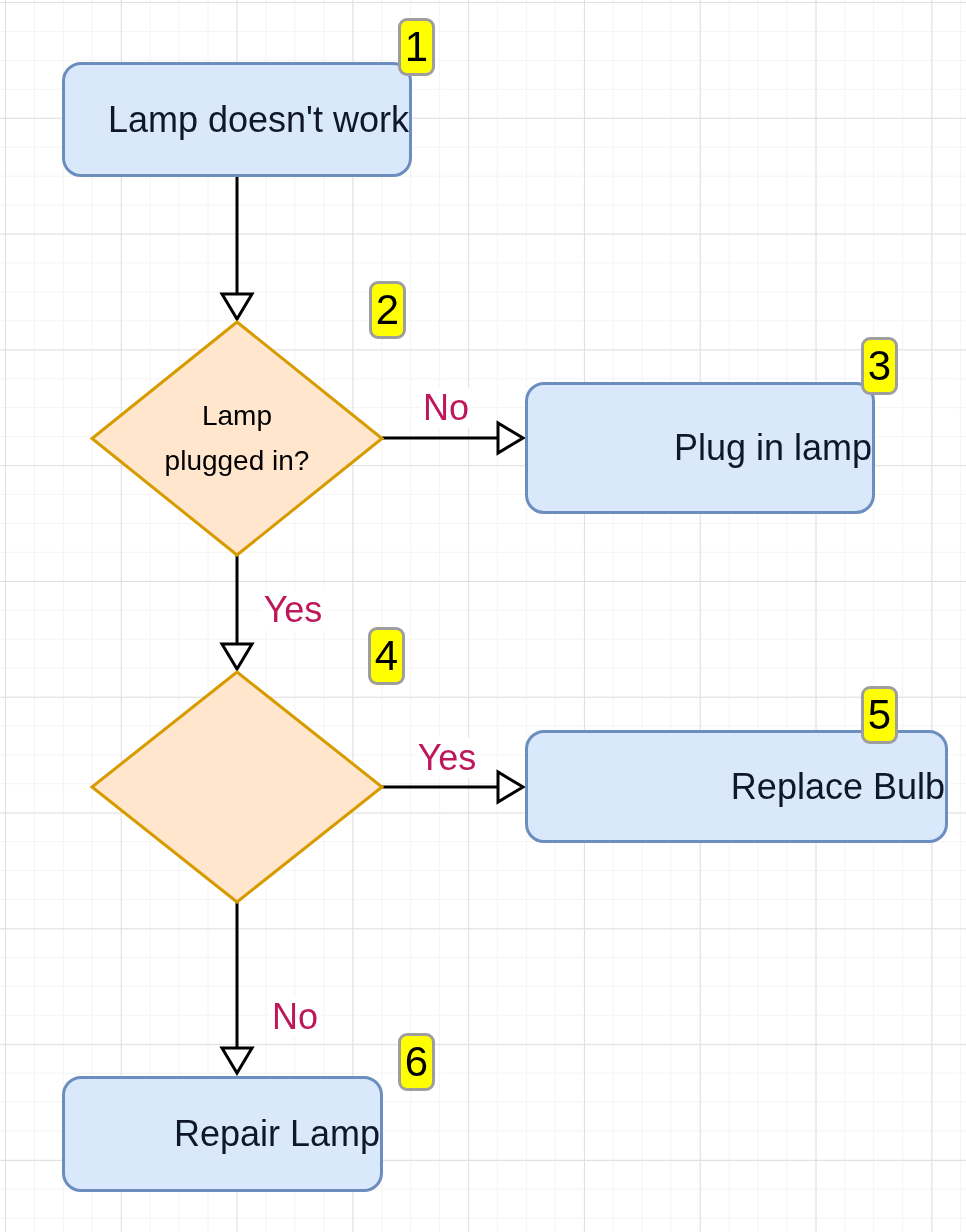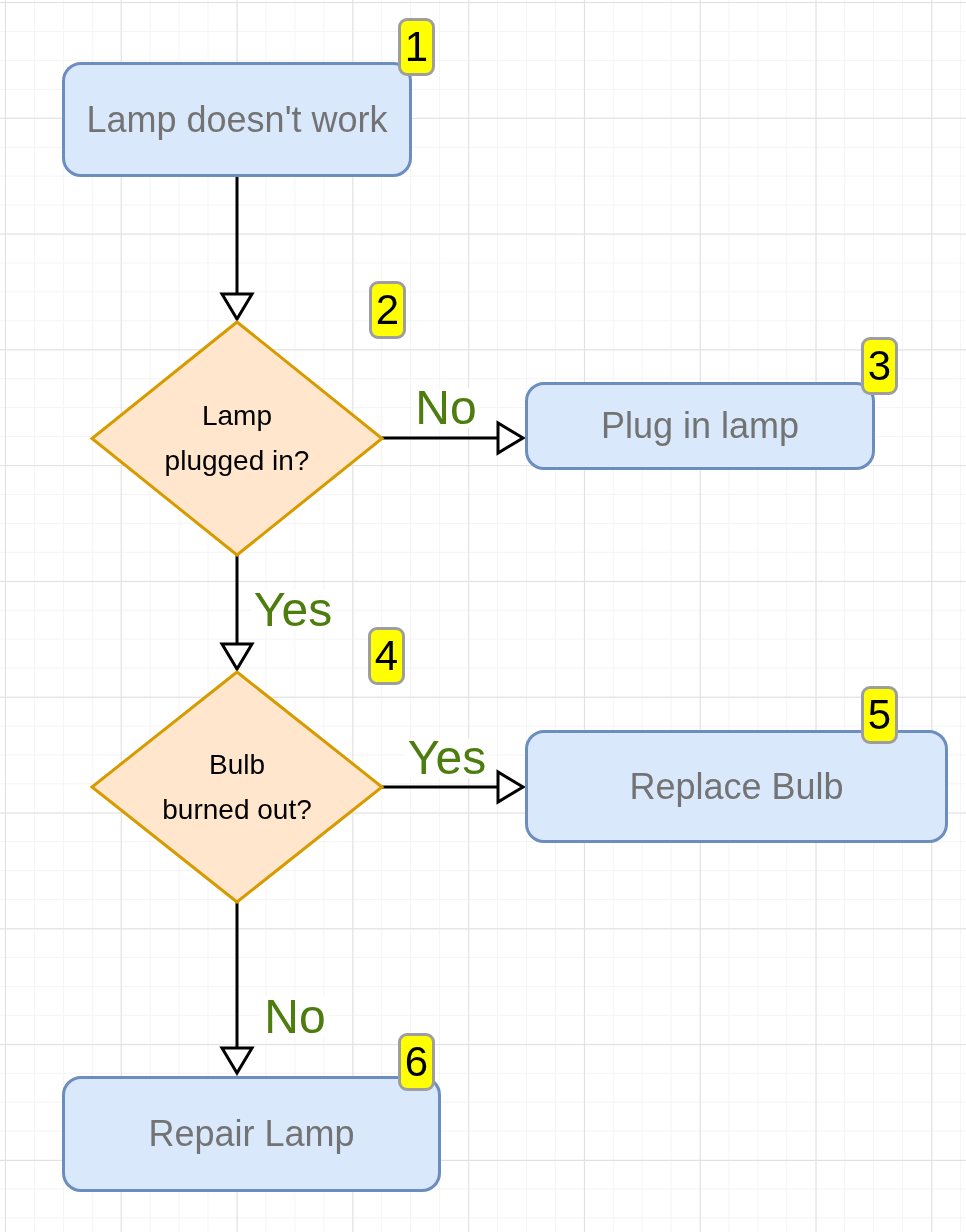--- a/index.html
+++ b/index.html
@@ -43,39 +43,39 @@
     stroke-width: 3;
   }
   .node {
     position: absolute;
     box-sizing: border-box;
     background: #dae8fc;
     border: 3px solid #6c8ebf;
     border-radius: 19px;
     display: flex;
     align-items: center;
-    justify-content: center;
+    justify-content: flex-end;
     font-size: 36px;
-    color: #737373;
+    color: #0f172a;
     text-align: center;
   }
   .dlabel {
     position: absolute;
     transform: translate(-50%, -50%);
     font-size: 28px;
     line-height: 45px;
     color: #000000;
     text-align: center;
     white-space: pre-line;
   }
   .elabel {
     position: absolute;
     transform: translate(-50%, -50%);
-    font-size: 48px;
-    color: #4d7c0f;
+    font-size: 36px;
+    color: #be185d;
     background: #ffffff;
     padding: 0 3px;
     line-height: 40px;
   }
   .badge {
     position: absolute;
     box-sizing: border-box;
     width: 37px;
     height: 58px;
     background: #ffff00;
@@ -121,36 +121,34 @@
     </g>
 
     <polygon class="decision" points="237,322 382,438.5 237,555 92,438.5"></polygon>
     <polygon class="decision" points="237,672 382,787 237,902 92,787"></polygon>
   </svg>
 
   <div class="node" style="left:62px; top:62px; width:350px; height:115px;">
     <span>Lamp doesn't work</span>
   </div>
 
-  <div class="node" style="left:525px; top:382px; width:350px; height:88px;">
+  <div class="node" style="left:525px; top:382px; width:350px; height:132px;">
     <span>Plug in lamp</span>
   </div>
 
   <div class="node" style="left:525px; top:730px; width:423px; height:113px;">
     <span>Replace Bulb</span>
   </div>
 
-  <div class="node" style="left:62px; top:1076px; width:379px; height:116px;">
+  <div class="node" style="left:62px; top:1076px; width:321px; height:116px;">
     <span>Repair Lamp</span>
   </div>
 
   <div class="dlabel" style="left:237px; top:438px;">Lamp
 plugged in?</div>
-  <div class="dlabel" style="left:237px; top:787px;">Bulb
-burned out?</div>
 
   <div class="elabel" style="left:446px; top:408px;">No</div>
   <div class="elabel" style="left:293px; top:610px;">Yes</div>
   <div class="elabel" style="left:447px; top:758px;">Yes</div>
   <div class="elabel" style="left:295px; top:1017px;">No</div>
 
   <div class="badge" style="left:398px; top:18px;">1</div>
   <div class="badge" style="left:369px; top:281px;">2</div>
   <div class="badge" style="left:861px; top:337px;">3</div>
   <div class="badge" style="left:368px; top:627px;">4</div>

